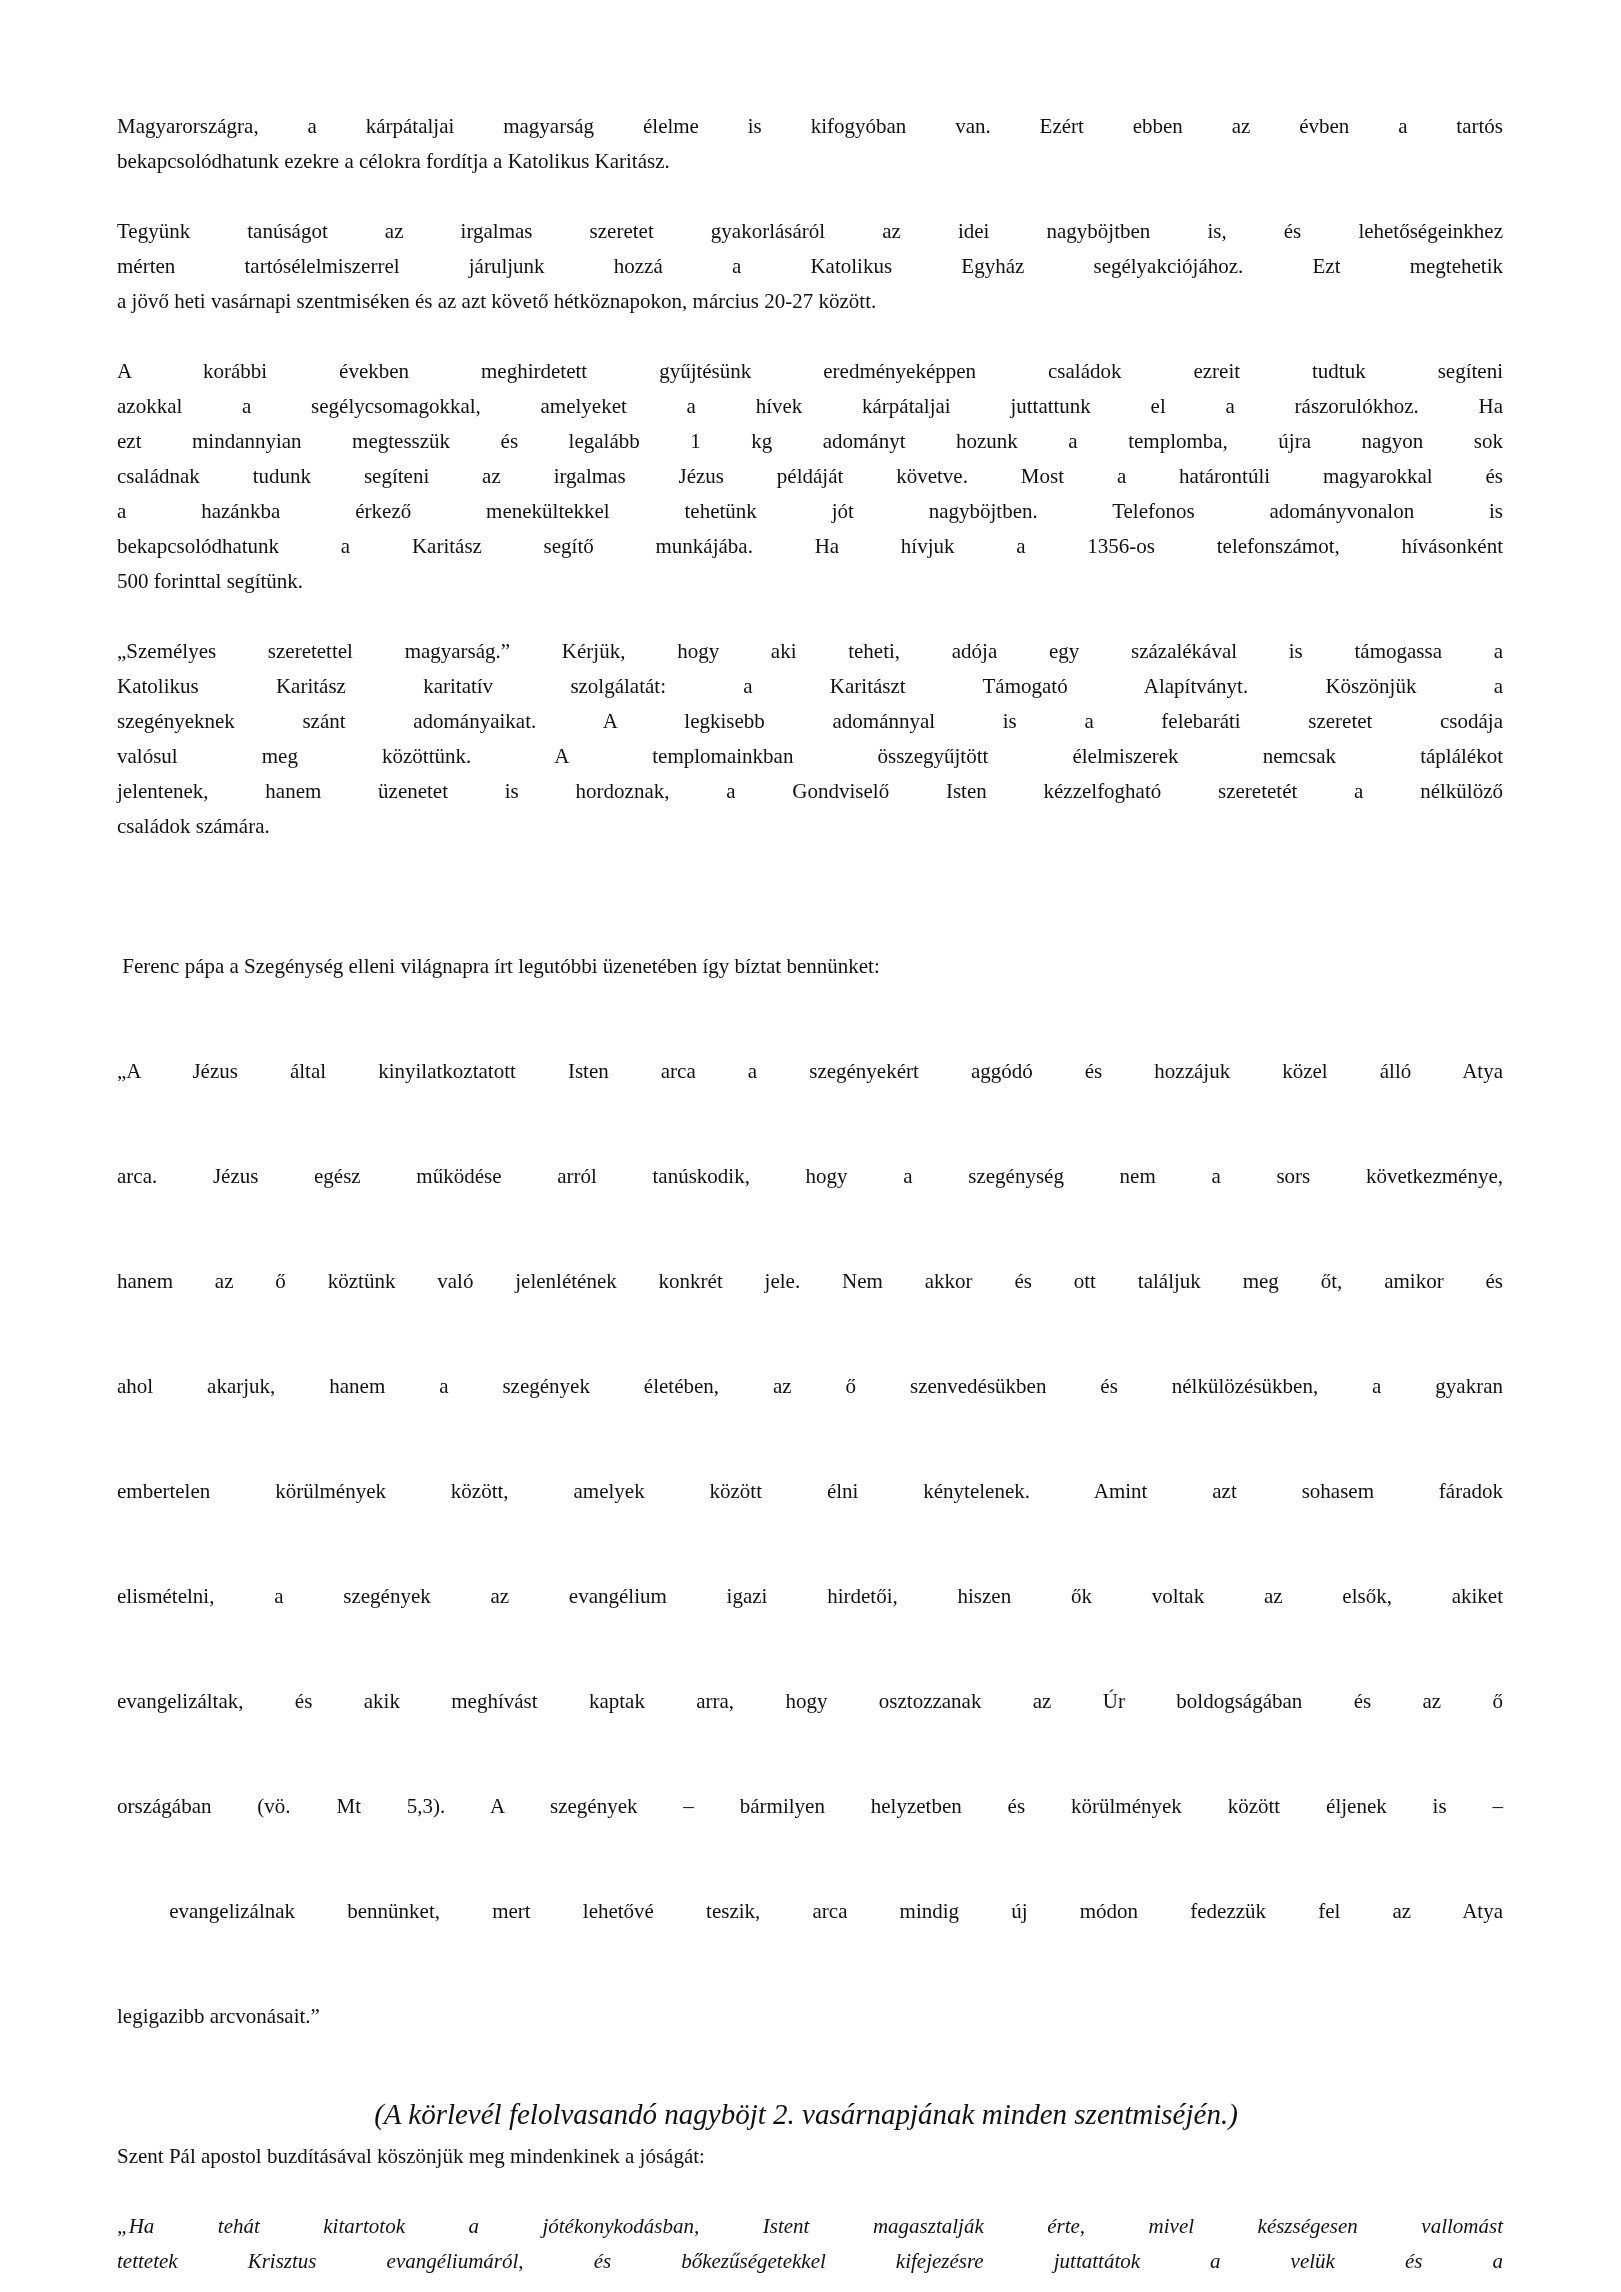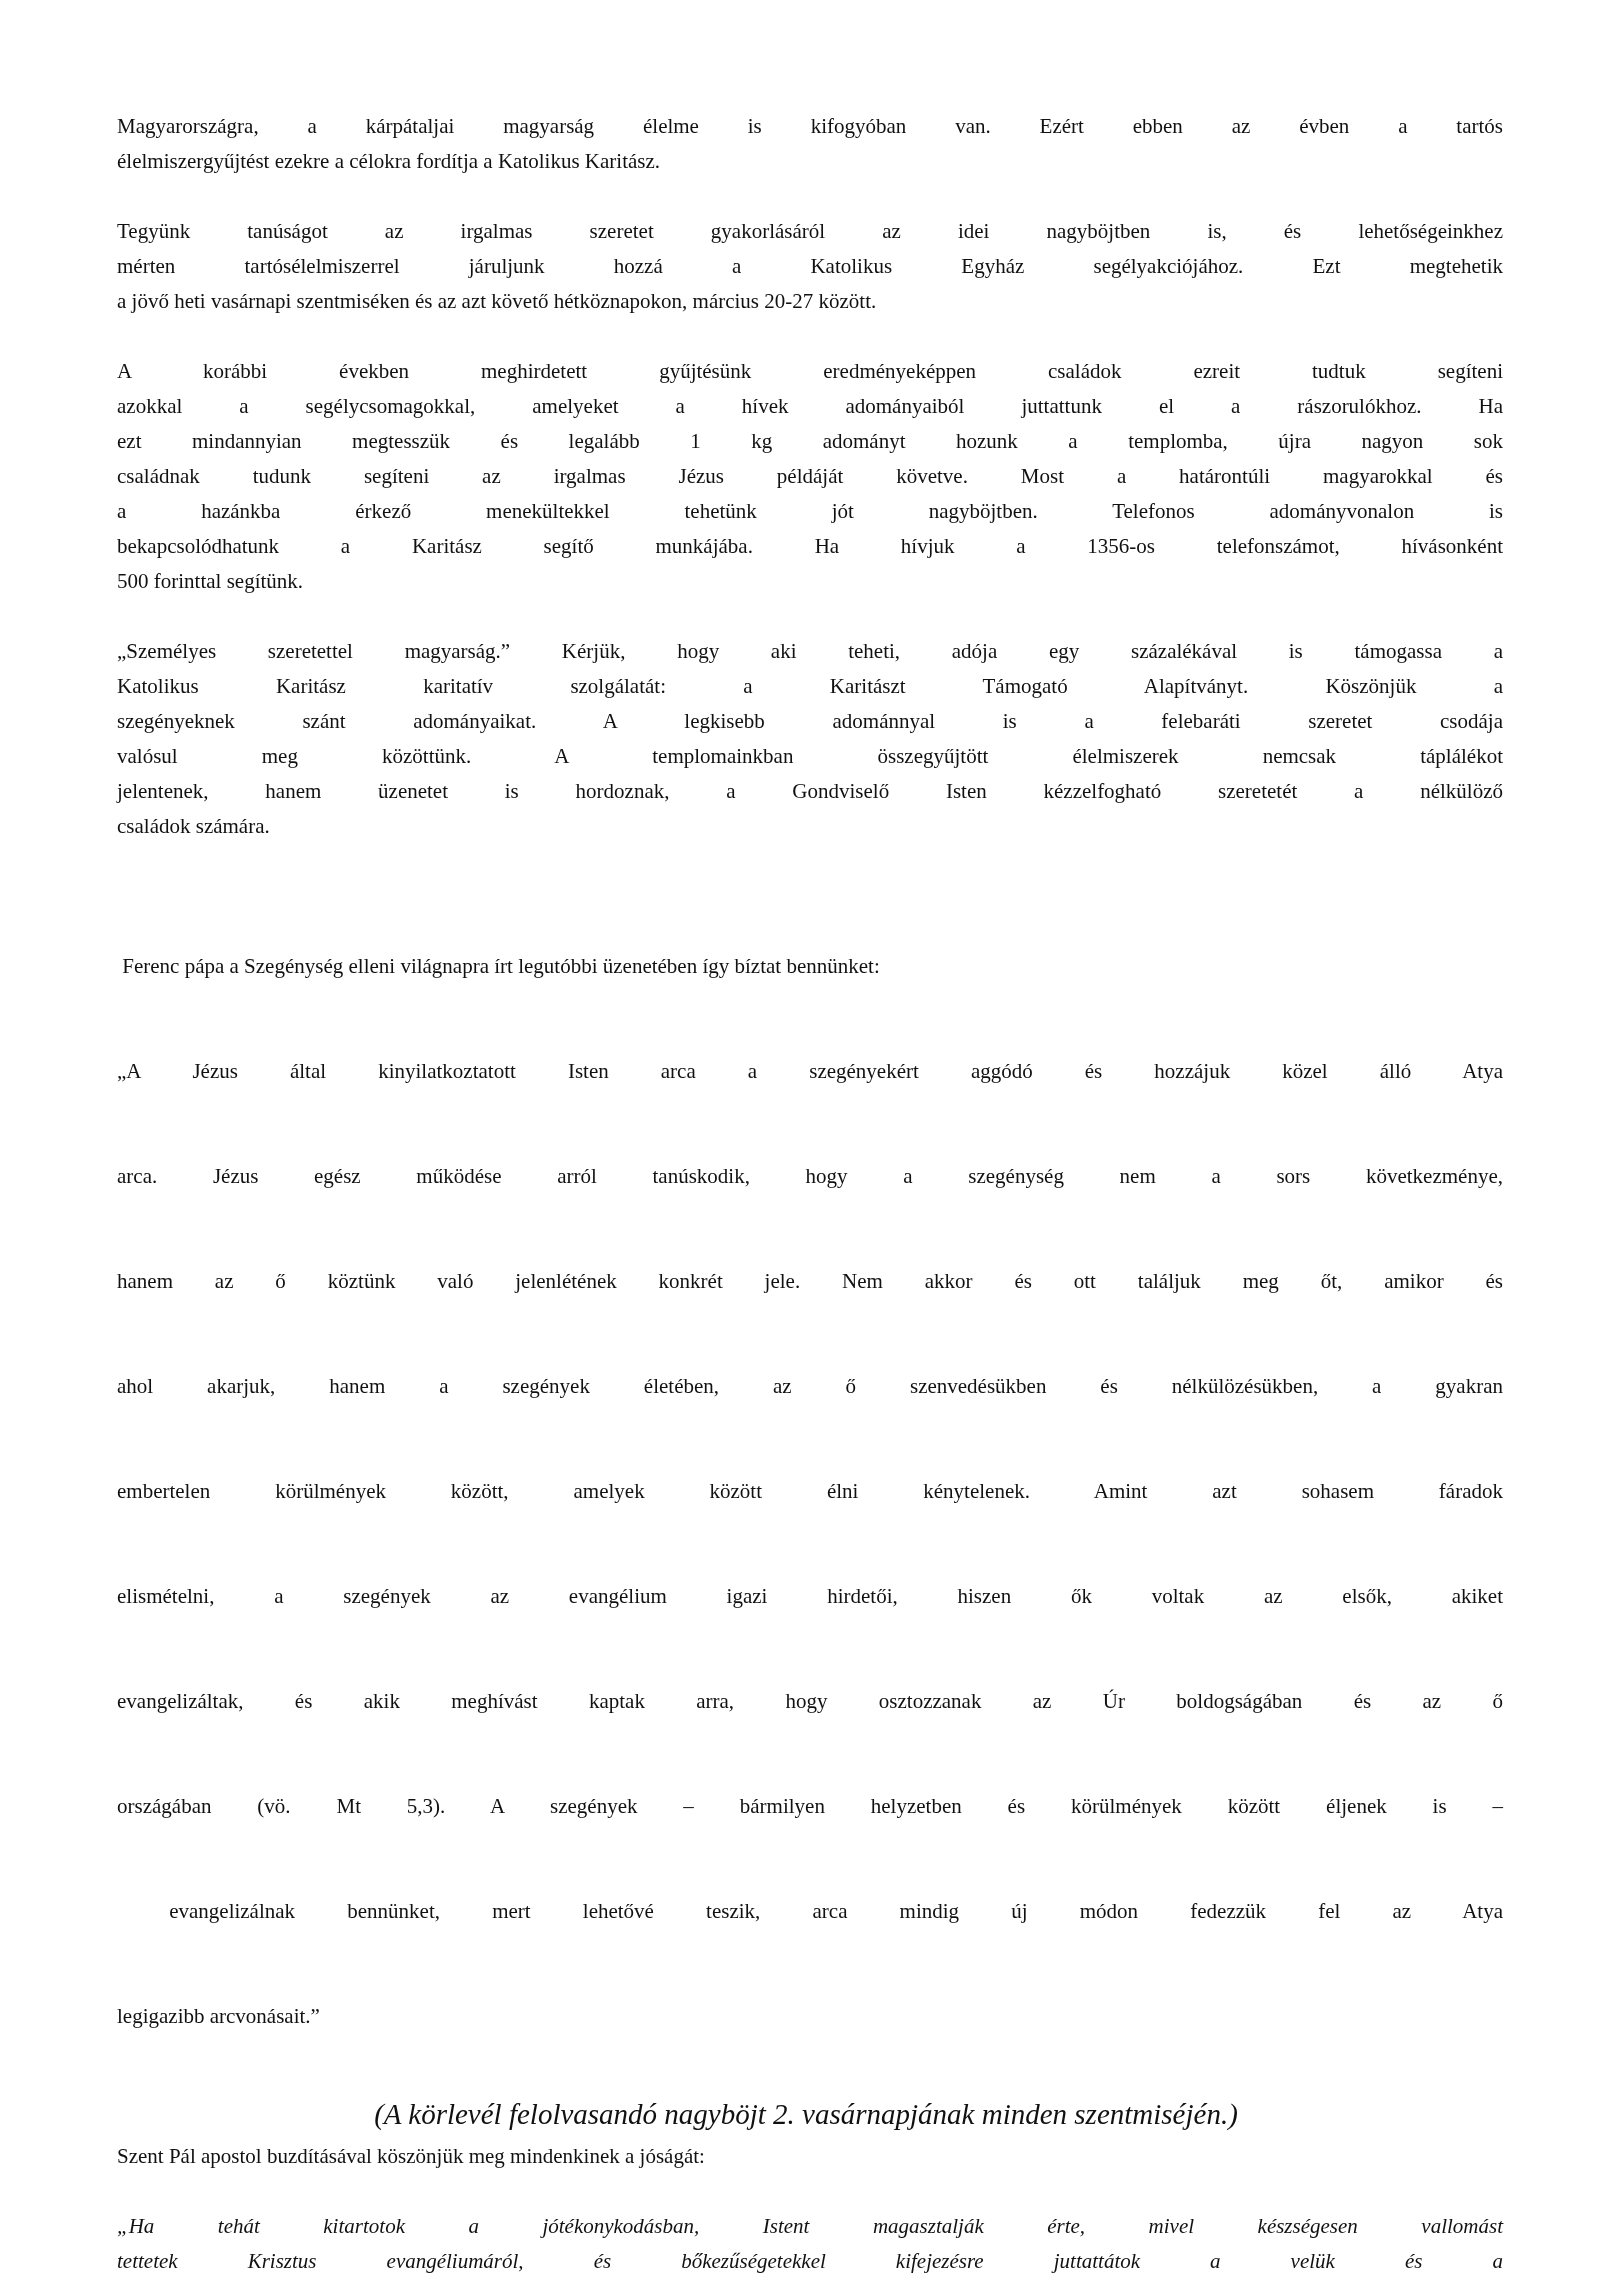--- a/index.html
+++ b/index.html
@@ -43,32 +43,32 @@
     font-style: italic;
   }
 </style>
 </head>
 <body>
 
 <div class="page">
 
   <p class="para">
     <span class="line jl">Magyarországra, a kárpátaljai magyarság élelme is kifogyóban van. Ezért ebben az évben a tartós</span>
-    <span class="line ll">élelmiszergyűjtést ezekre a célokra fordítja a Katolikus Karitász.</span>
+    <span class="line ll">bekapcsolódhatunk ezekre a célokra fordítja a Katolikus Karitász.</span>
   </p>
 
   <p class="para">
     <span class="line jl">Tegyünk tanúságot az irgalmas szeretet gyakorlásáról az idei nagyböjtben is, és lehetőségeinkhez</span>
     <span class="line jl">mérten tartósélelmiszerrel járuljunk hozzá a Katolikus Egyház segélyakciójához. Ezt megtehetik</span>
     <span class="line ll">a jövő heti vasárnapi szentmiséken és az azt követő hétköznapokon, március 20-27 között.</span>
   </p>
 
   <p class="para">
     <span class="line jl">A korábbi években meghirdetett gyűjtésünk eredményeképpen családok ezreit tudtuk segíteni</span>
-    <span class="line jl">azokkal a segélycsomagokkal, amelyeket a hívek adományaiból juttattunk el a rászorulókhoz. Ha</span>
+    <span class="line jl">azokkal a segélycsomagokkal, amelyeket a hívek kárpátaljai juttattunk el a rászorulókhoz. Ha</span>
     <span class="line jl">ezt mindannyian megtesszük és legalább 1 kg adományt hozunk a templomba, újra nagyon sok</span>
     <span class="line jl">családnak tudunk segíteni az irgalmas Jézus példáját követve. Most a határontúli magyarokkal és</span>
     <span class="line jl">a hazánkba érkező menekültekkel tehetünk jót nagyböjtben. Telefonos adományvonalon is</span>
     <span class="line jl">bekapcsolódhatunk a Karitász segítő munkájába. Ha hívjuk a 1356-os telefonszámot, hívásonként</span>
     <span class="line ll">500 forinttal segítünk.</span>
   </p>
 
   <p class="para">
     <span class="line jl">„Személyes szeretettel magyarság.” Kérjük, hogy aki teheti, adója egy százalékával is támogassa a</span>
     <span class="line jl">Katolikus Karitász karitatív szolgálatát: a Karitászt Támogató Alapítványt. Köszönjük a</span>

